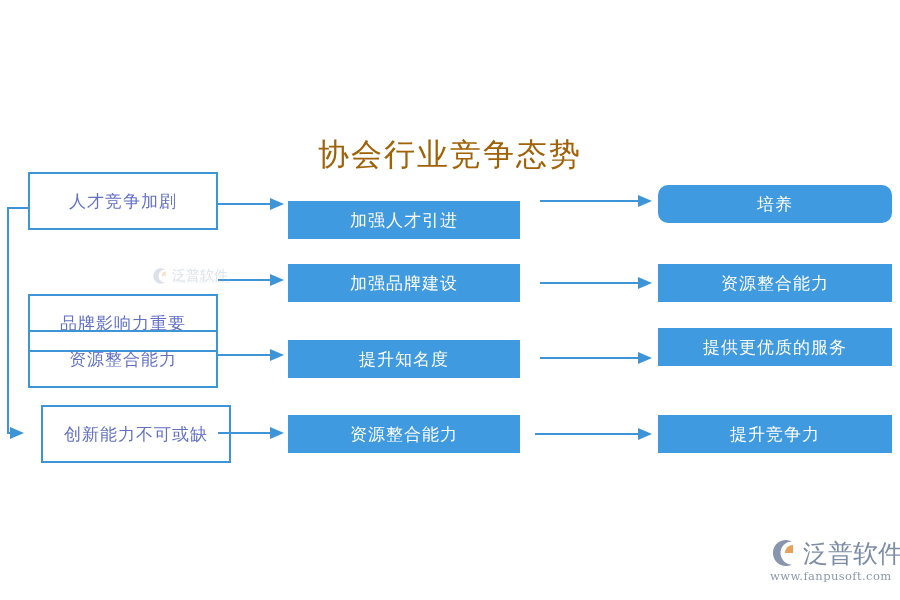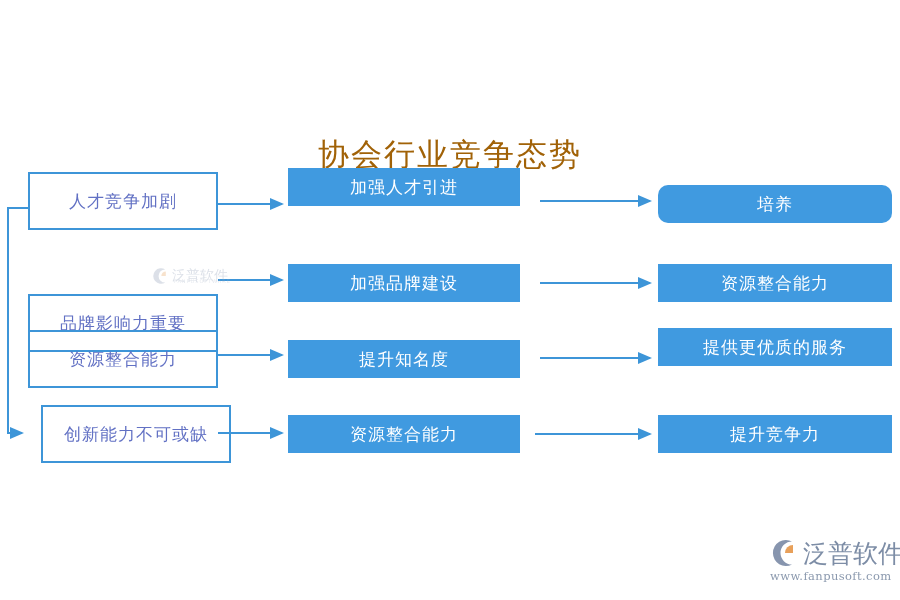--- a/index.html
+++ b/index.html
@@ -199,21 +199,21 @@
     <g>
       <line x1="535" y1="434" x2="650" y2="434" stroke="#3d95d8" stroke-width="2" marker-end="url(#arrowhead)"></line>
     </g>
   </svg>
 
   <div class="node-left" style="top:172px;">人才竞争加剧</div>
   <div class="node-left" style="top:254px;margin-top:40px;">品牌影响力重要</div>
   <div class="node-left" style="top:330px;">资源整合能力</div>
   <div class="node-left" style="top:405px;margin-left:13px;">创新能力不可或缺</div>
 
-  <div class="node-fill node-mid" style="top:168px;">加强人才引进</div>
+  <div class="node-fill node-mid" style="top:201px;">加强人才引进</div>
   <div class="node-fill node-mid" style="top:264px;">加强品牌建设</div>
   <div class="node-fill node-mid" style="top:340px;">提升知名度</div>
   <div class="node-fill node-mid" style="top:415px;">资源整合能力</div>
 
   <div class="node-fill node-right" style="top:185px;border-radius:10px;">培养</div>
   <div class="node-fill node-right" style="top:264px;">资源整合能力</div>
   <div class="node-fill node-right" style="top:328px;">提供更优质的服务</div>
   <div class="node-fill node-right" style="top:415px;">提升竞争力</div>
 
   <div class="watermark">

